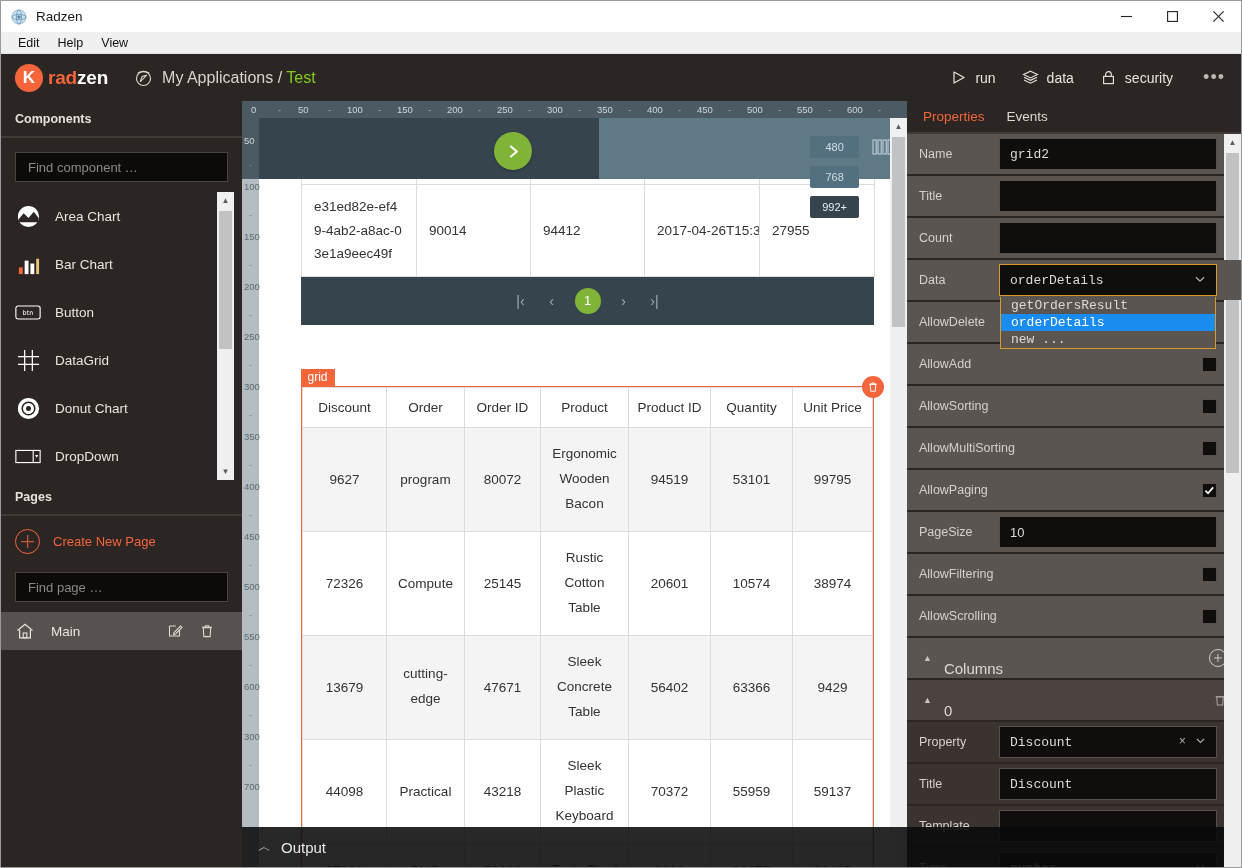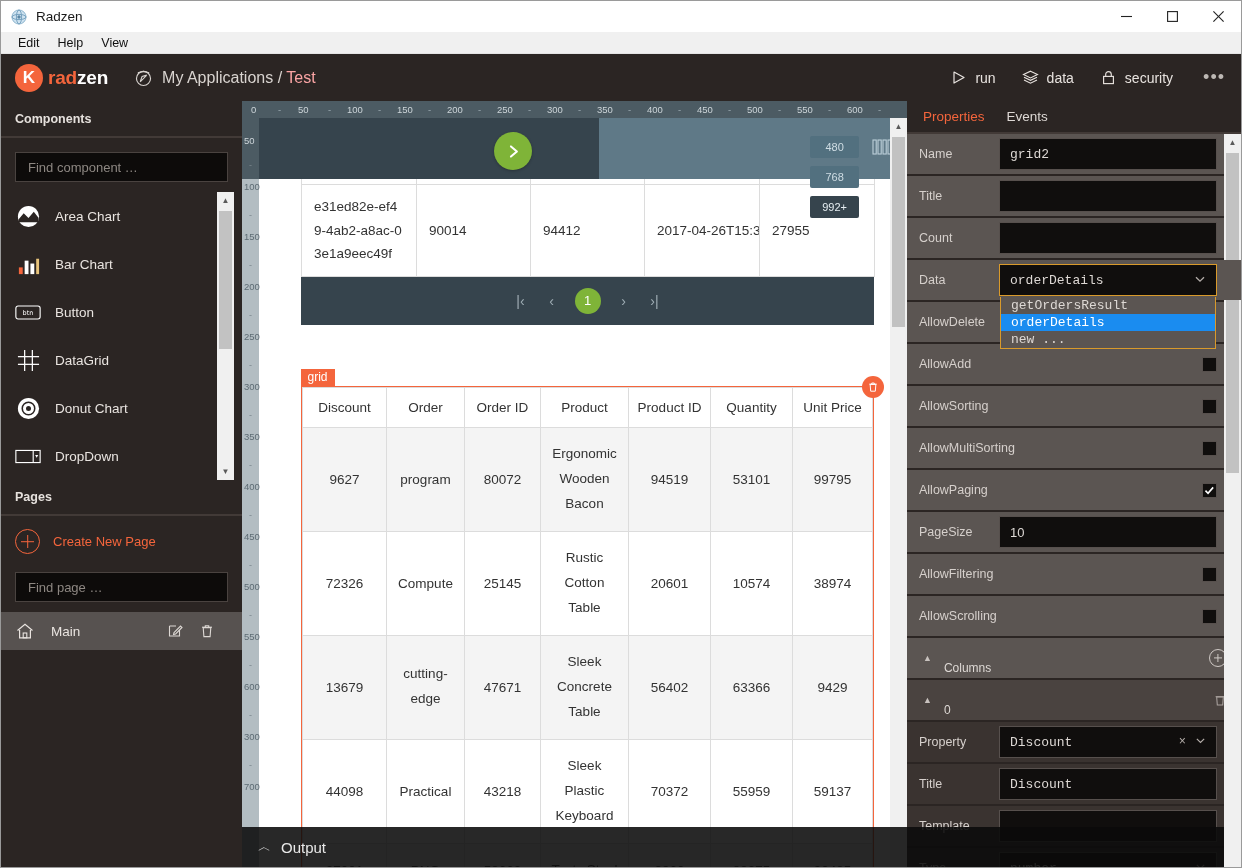--- a/index.html
+++ b/index.html
@@ -35,21 +35,21 @@
   .logo-circle { width:28px; height:28px; border-radius:50%; background:#f4653c;
                  display:flex; align-items:center; justify-content:center; flex:none;}
   .logo-k { color:#fff; font-weight:bold; font-size:17px; line-height:1;
             font-family:"Liberation Sans",sans-serif; }
   .logo-text { margin-left:5px; font-size:19px; letter-spacing:-0.2px; }
   .logo-text .rad { color:#f4653c; font-weight:bold; }
   .logo-text .zen { color:#ffffff; font-weight:bold; }
   .breadcrumb { display:flex; align-items:center; margin-left:26px; gap:9px; }
   .bc-icon { width:19px; height:19px; flex:none; }
   .bc-text { font-size:16px; color:#d9d4d0; }
-  .bc-text .accent { color:#fca5a5; }
+  .bc-text .accent { color:#84cc16; }
   .hdr-actions { position:absolute; right:12px; display:flex; align-items:center; gap:26px; }
   .hdr-btn { display:flex; align-items:center; gap:8px; color:#e8e3df; font-size:14px; }
   .hdr-btn .g { width:17px; height:17px; flex:none; }
   .hdr-dots { color:#bdb8b4; font-size:18px; letter-spacing:1px; padding:0 4px;}
 
   
   .body { display:flex; height:788px; }
 
   
   .sidebar { width:241px; background:#2b2523; flex:none; position:relative;
@@ -182,21 +182,21 @@
   .psel .chev { margin-left:auto; color:#b5aeaa; font-size:11px; }
   .dropdown { position:absolute; left:0; right:0; top:32px; background:#5b5552;
               border:1.5px solid #d99a2b; border-top:none; z-index:30; }
   .dd-opt { height:17px; font-size:13px; color:#ded9d5; display:flex; align-items:center;
             padding-left:10px; font-family:"Liberation Mono",monospace; }
   .dd-opt.sel { background:#1a8cf0; color:#fff; }
   .sect-row { height:40px; background:#5b5552; display:flex; align-items:center;
               padding:0 14px 0 16px; margin-bottom:2px; }
   .sect-row.sub { background:#4a4340; padding-left:16px; }
   .sect-chev { color:#c8c2be; font-size:9px; margin-right:12px; }
-  .sect-label { font-size:12px; color:#ded9d5; flex:1;margin-top:20px; }
+  .sect-label { font-size:15px; color:#ded9d5; flex:1;margin-top:20px; }
   .plus-circle { width:18px; height:18px; border-radius:50%; border:1.4px solid #cfc9c5;
                  position:relative; flex:none; }
   .plus-circle:before,.plus-circle:after{content:"";position:absolute;background:#cfc9c5;}
   .plus-circle:before{left:4px;right:4px;top:50%;height:1.2px;transform:translateY(-50%);}
   .plus-circle:after{top:4px;bottom:4px;left:50%;width:1.2px;transform:translateX(-50%);}
   .props-vsb { position:absolute; right:0; top:0; bottom:0; width:17px;
                background:#f0f0f0; z-index:22; }
 </style>
 </head>
 <body>

